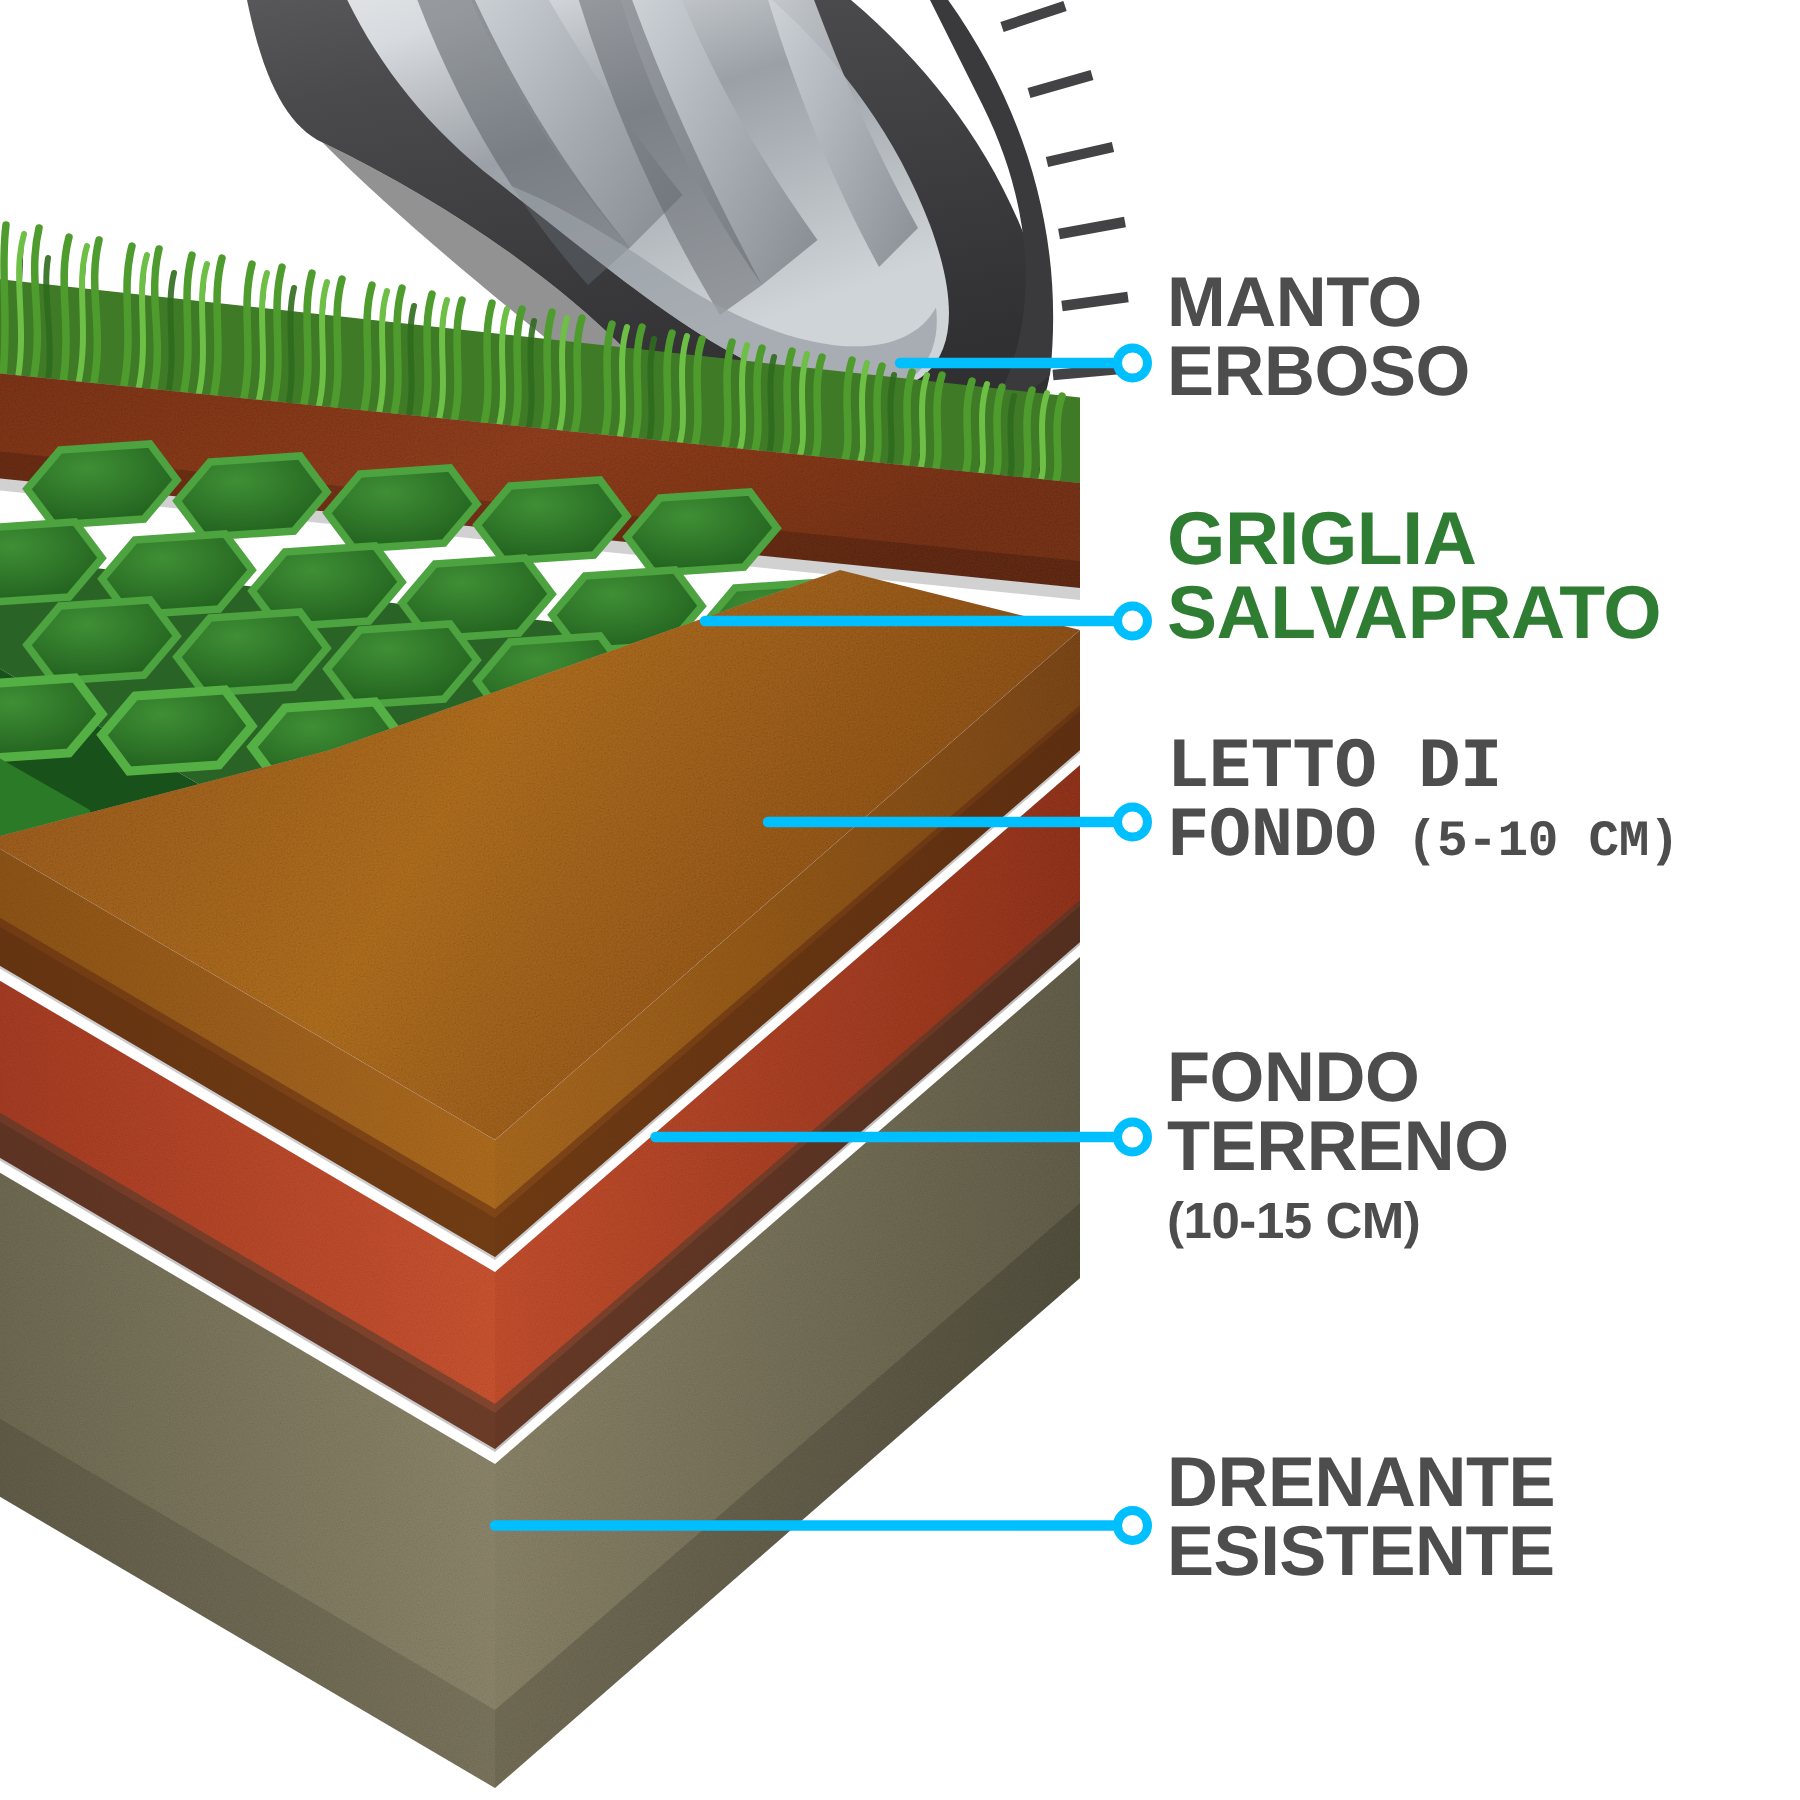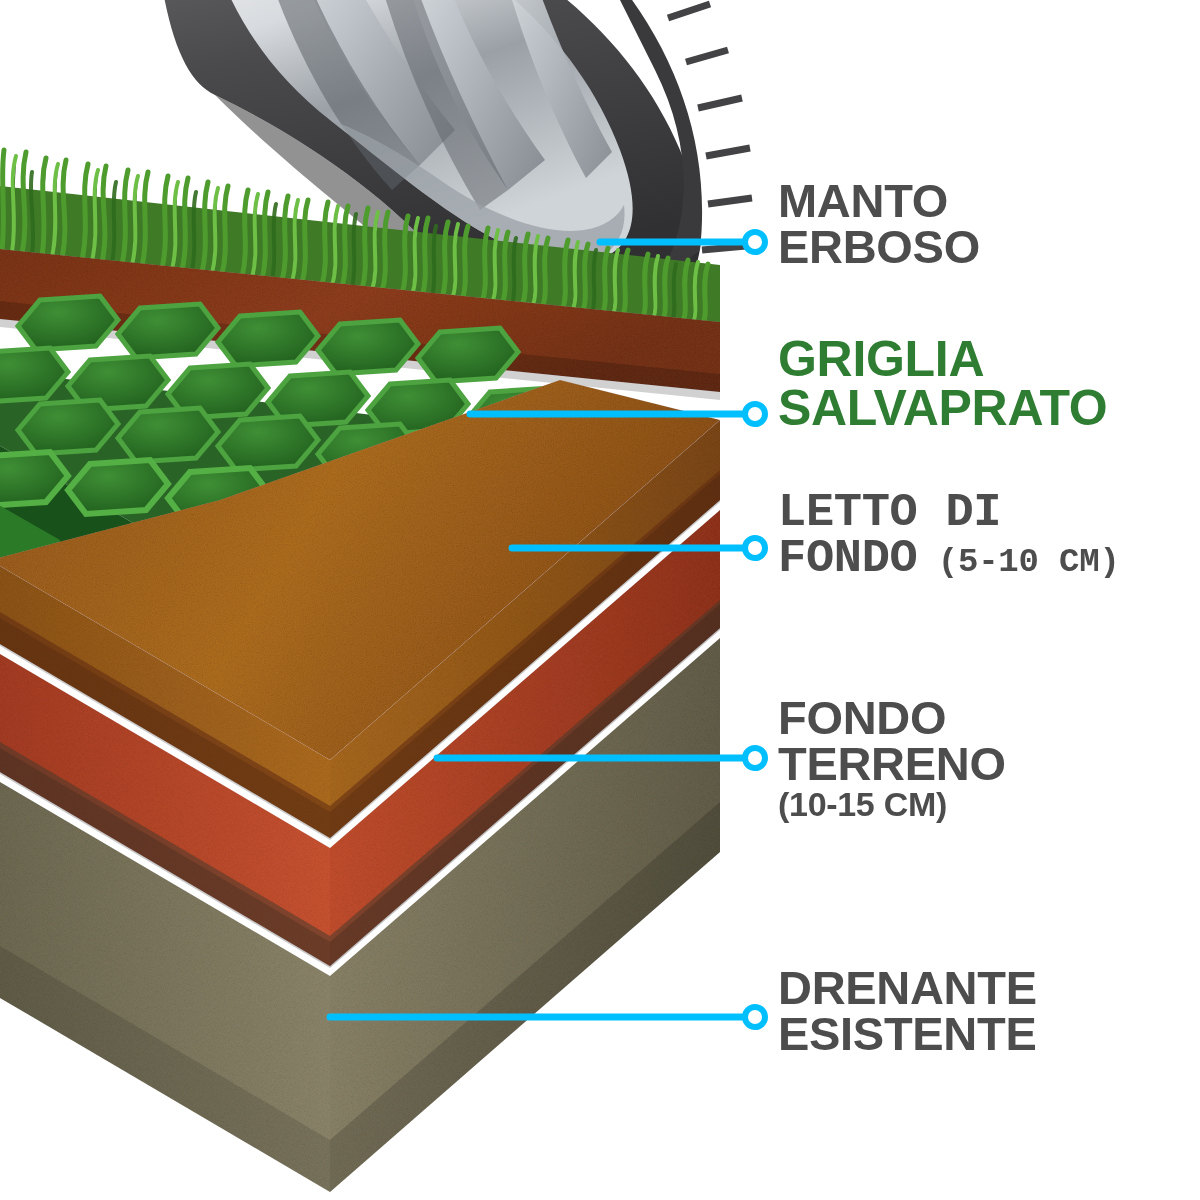--- a/index.html
+++ b/index.html
@@ -411,21 +411,21 @@
     </div>
 
     <div class="label lbl-grey" id="label-letto">
       <span class="line sz-main">LETTO DI</span>
       <span class="line sz-main"><span>FONDO</span><span class="dim">&nbsp;</span><span class="dim">(5-10 CM)</span></span>
     </div>
 
     <div class="label lbl-grey" id="label-fondo">
       <span class="line sz-main">FONDO</span>
       <span class="line sz-main">TERRENO</span>
-      <span class="line sz-small" style="margin-top:2px;">(10-15 CM)</span>
+      <span class="line sz-small" style="margin-top:12px;">(10-15 CM)</span>
     </div>
 
     <div class="label lbl-grey" id="label-terreno">
       <span class="line sz-main">DRENANTE</span>
       <span class="line sz-main">ESISTENTE</span>
     </div>
 
   </div>
 </div>
 

